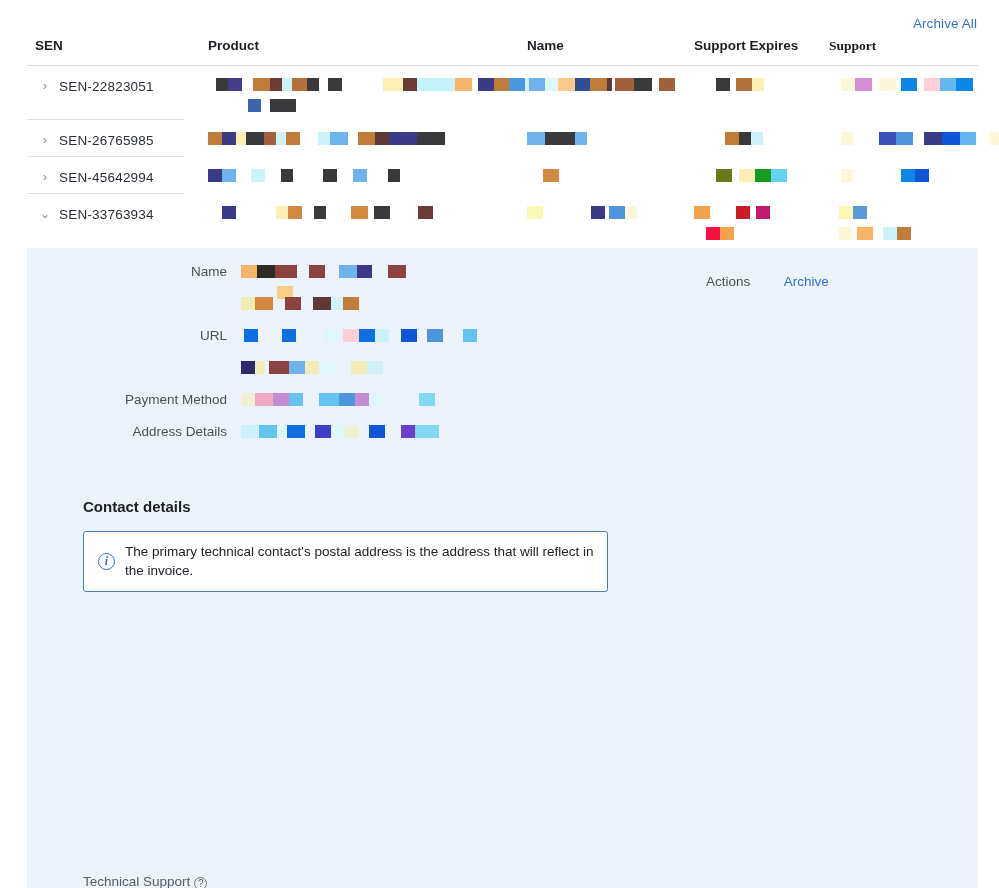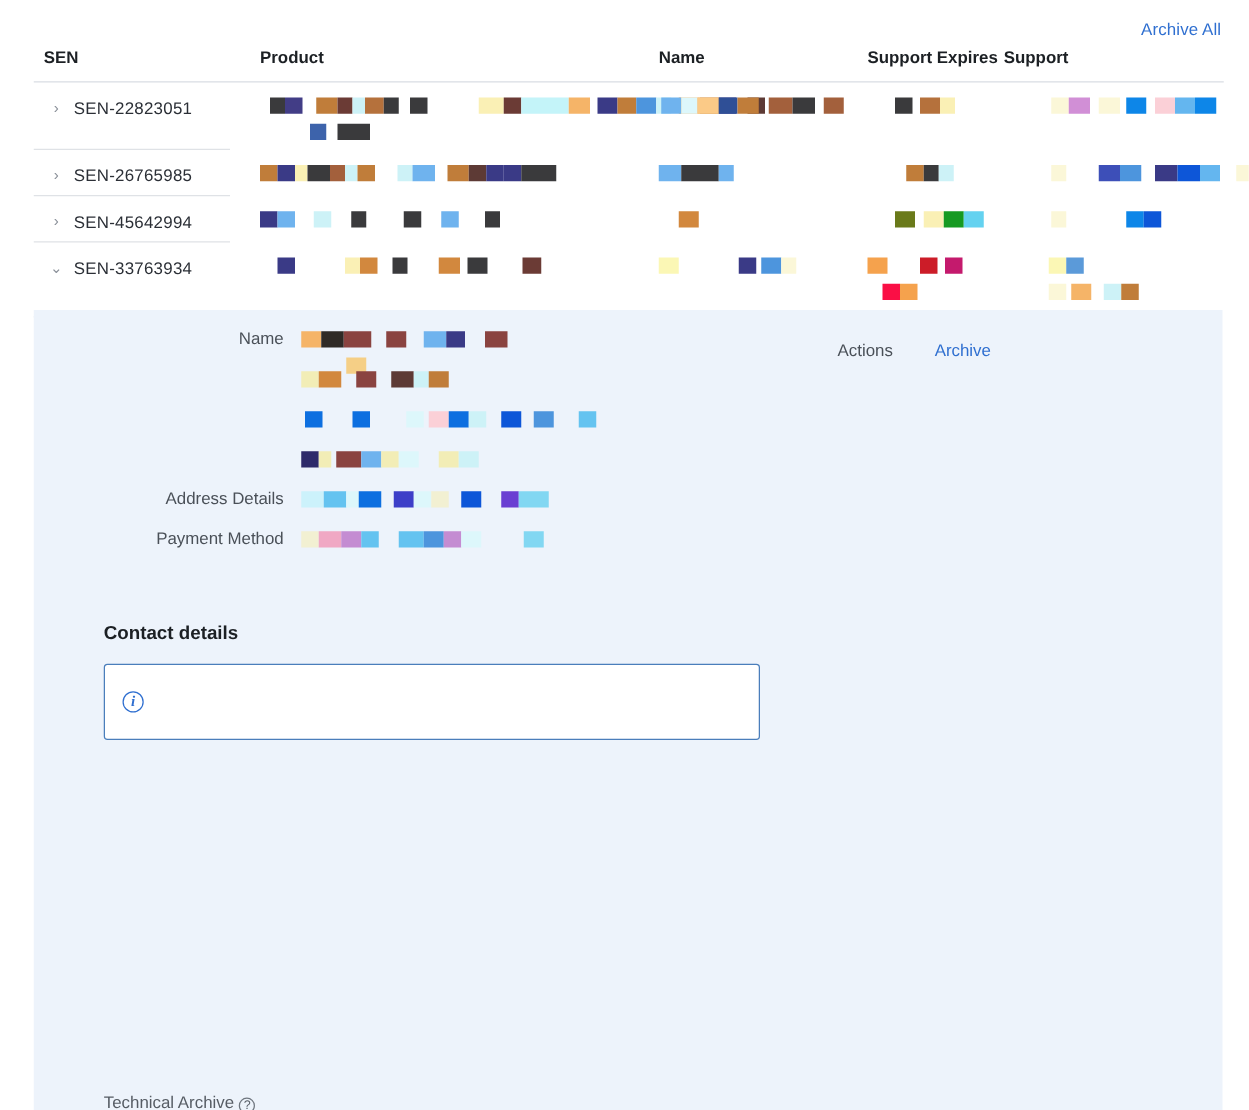--- a/index.html
+++ b/index.html
@@ -24,21 +24,21 @@
   .thead { position: relative; height: 28px; border-bottom: 1px solid #d9dde3; }
   .th {
     position: absolute; top: 0;
     font-size: 13.5px; font-weight: bold; color: #1c2024;
     white-space: nowrap;
   }
   .th.c-sen   { left: 8px; }
   .th.c-prod  { left: 181px; }
   .th.c-name  { left: 500px; }
   .th.c-exp   { left: 667px; }
-  .th.c-supp  { left: 776px; }
+  .th.c-supp  { left: 802px; font-family: Liberation Serif, serif; }
 
   .trow { position: relative; }
   .sencell {
     position: absolute; left: 0; top: 0;
     width: 157px; height: 100%;
     display: flex; align-items: flex-start; padding-top: 13px;
     cursor: pointer;
   }
   .chev {
     width: 16px; margin-left: 10px; margin-right: 6px;
@@ -62,21 +62,21 @@
   .frow { position: relative; height: 32px; }
   .flabel-wrap { position: absolute; left: 0; top: 0; width: 200px; text-align: right; }
   .qmark {
     display: inline-block; width: 13px; height: 13px; line-height: 12px;
     border: 1px solid #6f767f; border-radius: 50%;
     font-size: 10px; text-align: center; color: #5a6069;
     vertical-align: -1px; margin-left: 4px; cursor: pointer;
   }
   .fvals { position: absolute; left: 214px; top: 1px; height: 16px; width: 400px; }
 
-  .actions-area { position: absolute; left: 643px; top: 24px; text-align: right; }
+  .actions-area { position: absolute; left: 679px; top: 24px; text-align: right; }
   .actions-label { font-size: 13.5px; color: #4a5058; display:inline-block; }
   .archive-link { font-size: 13.5px; color: #2f6fd0; margin-left: 29px; cursor: pointer; }
 
   
   .cd-title {
     position: absolute; left: 56px; top: 250px;
     font-size: 15px; font-weight: bold; color: #1c2024;
   }
   .infobox {
     position: absolute; left: 56px; top: 283px;
@@ -308,20 +308,21 @@
               <span class="blk" style="left: 0px; width: 14px; background: rgb(242, 237, 182); top: 2px;"></span>
               <span class="blk" style="left: 14px; width: 18px; background: rgb(210, 136, 62); top: 2px;"></span>
               <span class="blk" style="left: 44px; width: 16px; background: rgb(138, 67, 64); top: 2px;"></span>
               <span class="blk" style="left: 72px; width: 18px; background: rgb(93, 58, 53); top: 2px;"></span>
               <span class="blk" style="left: 90px; width: 12px; background: rgb(205, 242, 247); top: 2px;"></span>
               <span class="blk" style="left: 102px; width: 16px; background: rgb(192, 125, 58); top: 2px;"></span>
             </div>
           </div>
         </div>
         <div class="frow">
+          <div class="flabel-wrap"><span style="font-size: 13.5px; color: rgb(74, 80, 88);">URL</span></div>
           <div class="fvals">
             <div class="cellwrap" style="left: 0px;">
               <span class="blk" style="left: 3px; width: 14px; background: rgb(13, 111, 224); top: 2px;"></span>
               <span class="blk" style="left: 41px; width: 14px; background: rgb(13, 111, 224); top: 2px;"></span>
               <span class="blk" style="left: 84px; width: 14px; background: rgb(221, 247, 251); top: 2px;"></span>
               <span class="blk" style="left: 102px; width: 16px; background: rgb(251, 208, 215); top: 2px;"></span>
               <span class="blk" style="left: 118px; width: 16px; background: rgb(13, 111, 224); top: 2px;"></span>
               <span class="blk" style="left: 134px; width: 14px; background: rgb(205, 242, 247); top: 2px;"></span>
               <span class="blk" style="left: 160px; width: 16px; background: rgb(13, 86, 216); top: 2px;"></span>
               <span class="blk" style="left: 186px; width: 16px; background: rgb(77, 149, 221); top: 2px;"></span>
@@ -333,66 +334,67 @@
           <div class="fvals">
             <div class="cellwrap" style="left: 0px;">
               <span class="blk" style="left: 0px; width: 14px; background: rgb(46, 42, 106); top: 2px;"></span>
               <span class="blk" style="left: 14px; width: 10px; background: rgb(242, 237, 182); top: 2px;"></span>
               <span class="blk" style="left: 28px; width: 20px; background: rgb(138, 67, 64); top: 2px;"></span>
               <span class="blk" style="left: 48px; width: 16px; background: rgb(111, 179, 238); top: 2px;"></span>
               <span class="blk" style="left: 64px; width: 14px; background: rgb(242, 237, 182); top: 2px;"></span>
               <span class="blk" style="left: 78px; width: 16px; background: rgb(221, 247, 251); top: 2px;"></span>
               <span class="blk" style="left: 110px; width: 16px; background: rgb(242, 237, 182); top: 2px;"></span>
               <span class="blk" style="left: 126px; width: 16px; background: rgb(205, 242, 247); top: 2px;"></span>
+            </div>
+          </div>
+        </div>
+        <div class="frow">
+          <div class="flabel-wrap"><span style="font-size: 13.5px; color: rgb(74, 80, 88);">Payment Method</span></div>
+          <div class="fvals">
+            <div class="cellwrap" style="left: 0px;">
+              <span class="blk" style="left: 0px; width: 14px; background: rgb(242, 240, 210); top: 2px;"></span>
+              <span class="blk" style="left: 14px; width: 18px; background: rgb(240, 168, 196); top: 2px;"></span>
+              <span class="blk" style="left: 32px; width: 16px; background: rgb(196, 140, 210); top: 2px;"></span>
+              <span class="blk" style="left: 48px; width: 14px; background: rgb(100, 195, 240); top: 2px;"></span>
+              <span class="blk" style="left: 78px; width: 20px; background: rgb(100, 195, 240); top: 2px;"></span>
+              <span class="blk" style="left: 98px; width: 16px; background: rgb(77, 149, 221); top: 2px;"></span>
+              <span class="blk" style="left: 114px; width: 14px; background: rgb(196, 140, 210); top: 2px;"></span>
+              <span class="blk" style="left: 128px; width: 16px; background: rgb(221, 247, 251); top: 2px;"></span>
+              <span class="blk" style="left: 178px; width: 16px; background: rgb(130, 215, 242); top: 2px;"></span>
             </div>
           </div>
         </div>
         <div class="frow">
           <div class="flabel-wrap"><span style="font-size: 13.5px; color: rgb(74, 80, 88);">Address Details</span></div>
           <div class="fvals">
             <div class="cellwrap" style="left: 0px;">
               <span class="blk" style="left: 0px; width: 18px; background: rgb(204, 242, 251); top: 2px;"></span>
               <span class="blk" style="left: 18px; width: 18px; background: rgb(100, 195, 240); top: 2px;"></span>
               <span class="blk" style="left: 36px; width: 10px; background: rgb(221, 247, 251); top: 2px;"></span>
               <span class="blk" style="left: 46px; width: 18px; background: rgb(13, 111, 224); top: 2px;"></span>
               <span class="blk" style="left: 74px; width: 16px; background: rgb(61, 63, 200); top: 2px;"></span>
               <span class="blk" style="left: 90px; width: 14px; background: rgb(221, 247, 251); top: 2px;"></span>
               <span class="blk" style="left: 104px; width: 14px; background: rgb(242, 240, 210); top: 2px;"></span>
               <span class="blk" style="left: 128px; width: 16px; background: rgb(13, 86, 216); top: 2px;"></span>
               <span class="blk" style="left: 160px; width: 14px; background: rgb(106, 63, 210); top: 2px;"></span>
               <span class="blk" style="left: 174px; width: 24px; background: rgb(130, 215, 242); top: 2px;"></span>
             </div>
           </div>
         </div>
-        <div class="frow">
-          <div class="flabel-wrap"><span style="font-size: 13.5px; color: rgb(74, 80, 88);">Payment Method</span></div>
-          <div class="fvals">
-            <div class="cellwrap" style="left: 0px;">
-              <span class="blk" style="left: 0px; width: 14px; background: rgb(242, 240, 210); top: 2px;"></span>
-              <span class="blk" style="left: 14px; width: 18px; background: rgb(240, 168, 196); top: 2px;"></span>
-              <span class="blk" style="left: 32px; width: 16px; background: rgb(196, 140, 210); top: 2px;"></span>
-              <span class="blk" style="left: 48px; width: 14px; background: rgb(100, 195, 240); top: 2px;"></span>
-              <span class="blk" style="left: 78px; width: 20px; background: rgb(100, 195, 240); top: 2px;"></span>
-              <span class="blk" style="left: 98px; width: 16px; background: rgb(77, 149, 221); top: 2px;"></span>
-              <span class="blk" style="left: 114px; width: 14px; background: rgb(196, 140, 210); top: 2px;"></span>
-              <span class="blk" style="left: 128px; width: 16px; background: rgb(221, 247, 251); top: 2px;"></span>
-              <span class="blk" style="left: 178px; width: 16px; background: rgb(130, 215, 242); top: 2px;"></span>
-            </div>
-          </div>
-        </div>
       </div>
 
     <div class="actions-area">
       <span class="actions-label">Actions</span>
       <span class="archive-link">Archive</span>
     </div>
 
     <div class="cd-title">Contact details</div>
 
     <div class="infobox">
       <div class="info-icon">i</div>
+      <div class="info-text">The primary technical contact's postal address is the address that will reflect in the invoice.</div>
     </div>
 
     <div id="sections">
-        <div class="sec-head" style="top: 626px;"><span>Technical Archive</span><span class="qmark">?</span></div>
+        <div class="sec-head" style="top: 626px;"><span>Technical Support</span><span class="qmark">?</span></div>
       </div>
   </div>
 </div>
 
 </body></html>

